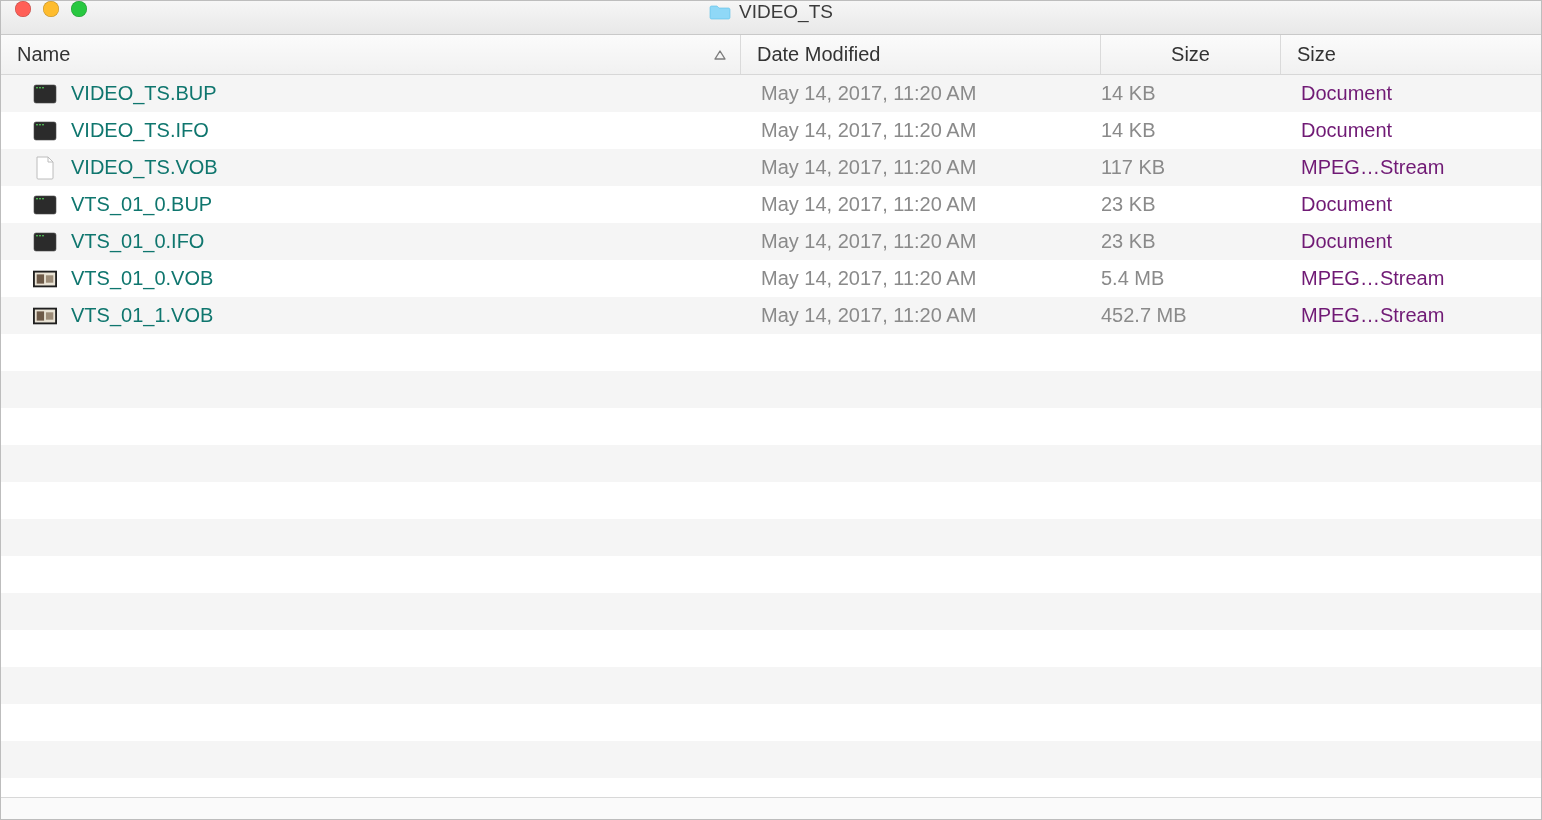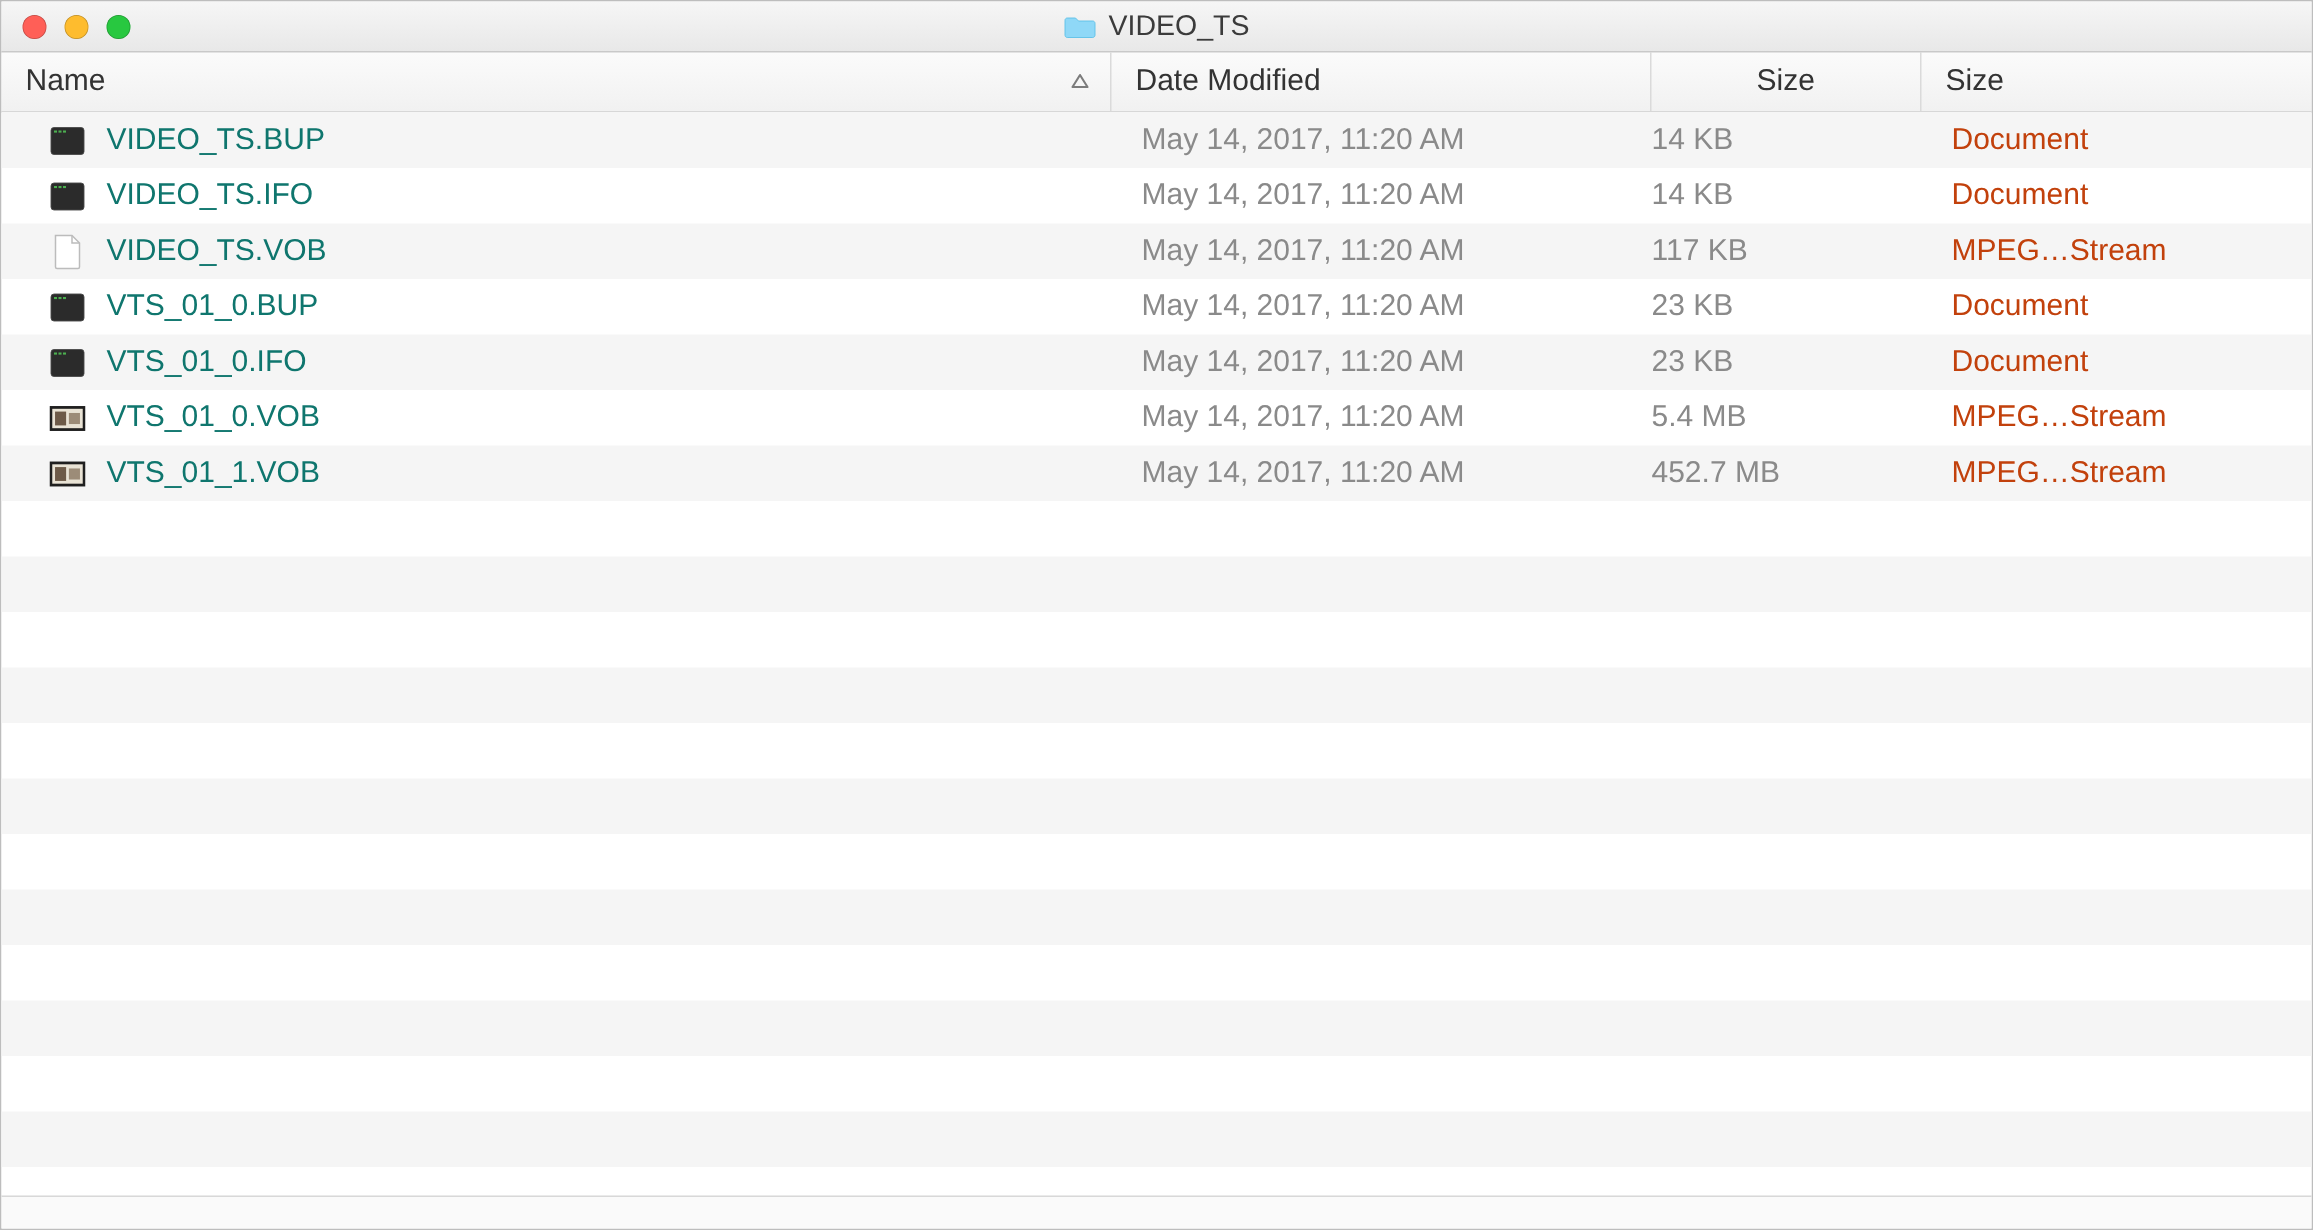--- a/index.html
+++ b/index.html
@@ -18,21 +18,21 @@
     display: flex;
     flex-direction: column;
     border: 1px solid #bdbdbd;
   }
   
   .titlebar {
     height: 34px;
     background: linear-gradient(#f6f6f6, #e8e8e8);
     border-bottom: 1px solid #c9c9c9;
     display: flex;
-    align-items: center;
+    align-items: flex-start;
     position: relative;
     flex: 0 0 auto;
   }
   .traffic-lights {
     display: flex;
     gap: 12px;
     padding-left: 14px;
   }
   .tl {
     width: 16px;
@@ -103,21 +103,21 @@
   .row .c-name {
     width: 740px;
     display: flex;
     align-items: center;
     padding-left: 32px;
     gap: 14px;
     color: #0f766e;
   }
   .row .c-date { width: 360px; padding-left: 20px; color: #8a8a8a; }
   .row .c-size { width: 180px; text-align: left; padding-right: 20px; color: #8a8a8a; }
-  .row .c-kind { flex: 1; padding-left: 20px; color: #c2410c; white-space: nowrap; overflow: hidden; text-overflow: ellipsis; }
+  .row .c-kind { flex: 1; padding-left: 20px; color: #701a75; white-space: nowrap; overflow: hidden; text-overflow: ellipsis; }
   .file-icon {
     width: 24px; height: 24px;
     display: inline-flex;
     align-items: center;
     justify-content: center;
     flex: 0 0 auto;
   }
   .bottom-bar {
     height: 22px;
     border-top: 1px solid #d8d8d8;

